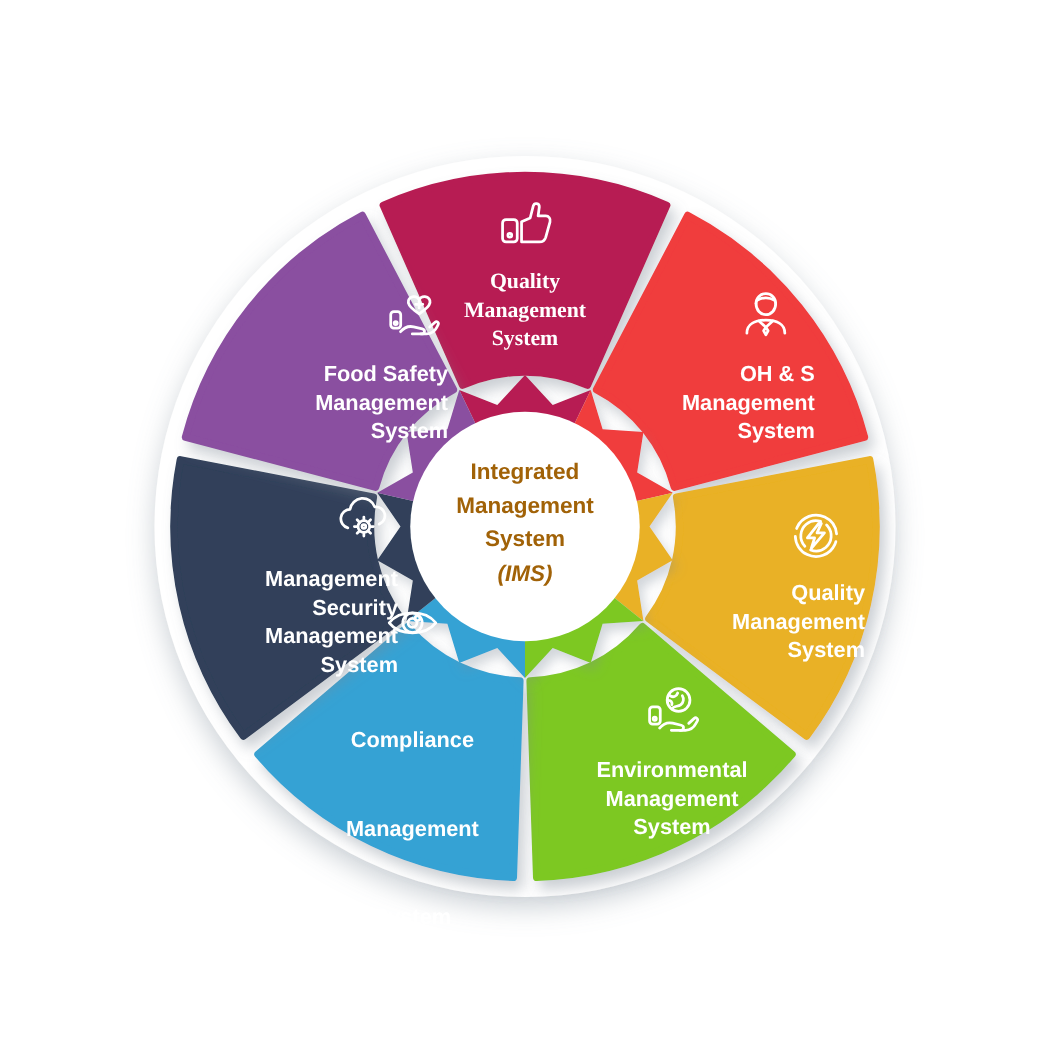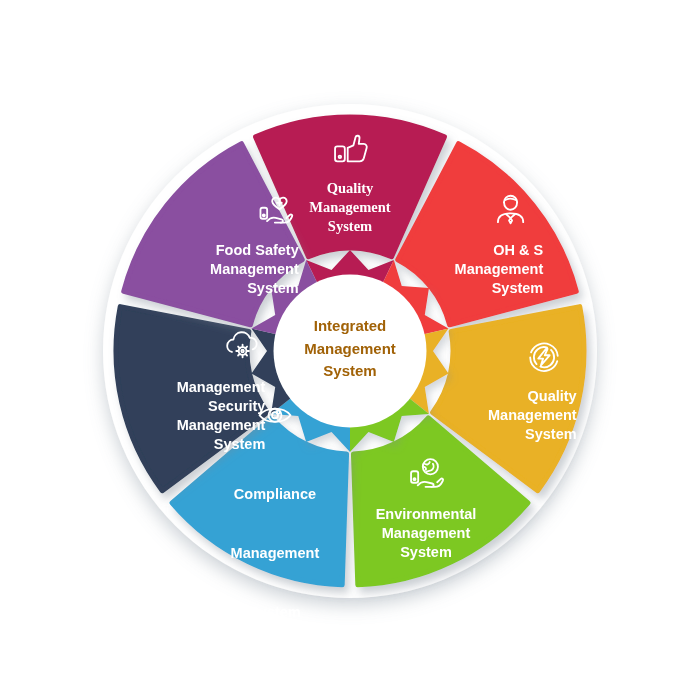--- a/index.html
+++ b/index.html
@@ -105,21 +105,21 @@
         <circle cx="20" cy="20" r="12" stroke-dasharray="32 4.5" transform="rotate(25 20 20)"></circle>
         <circle cx="20" cy="20" r="8.8" stroke-dasharray="23 4" transform="rotate(-40 20 20)"></circle>
         <path d="M21.6 12.8 L15 21.2 H19.2 L17.3 27.2 L24.9 18.3 H20.6 L23.1 12.8 Z"></path>
       </svg>
     </span>
     <div class="line">Quality</div>
     <div class="line">Management</div>
     <div class="line">System</div>
   </div>
 
-  <div class="seg-label align-center" style="left: 426px; top: 506.868px;">
+  <div class="seg-label align-center" style="left: 448px; top: 506.868px;">
     <span class="icon">
       <svg viewBox="0 0 40 40">
         <rect x="7" y="16.5" width="6.2" height="10" rx="1.8"></rect>
         <circle cx="10" cy="23.4" r="0.9"></circle>
         <circle cx="23.8" cy="12.6" r="6.6"></circle>
         <path d="M18.6 9.9 c2 1.5 4.1 0.6 4.7 -1.4"></path>
         <path d="M20.1 17.6 c0.9 -1.9 3.3 -1 4.9 -2.2 c1.8 -1.3 2 -3.7 1 -5.3"></path>
         <path d="M18 12.7 c1.4 0 2.3 1.2 1.9 2.6"></path>
         <path d="M12.8 28.8 c2.2 -2.6 5 -3.4 7.6 -2.8 l5 1.2 c1.9 0.5 1.6 2.9 -0.4 2.9 h-5.4"></path>
         <path d="M24.6 30.1 h3.2 c2.5 0 4.8 -1.5 6 -3.8 l0.9 -1.7 c0.6 -1.2 -0.8 -2.3 -1.8 -1.4 l-3.2 2.9"></path>
@@ -172,15 +172,16 @@
     </span>
     <div class="line">Food Safety</div>
     <div class="line">Management</div>
     <div class="line">System</div>
   </div>
 
   <div class="center-label">
     <div>Integrated</div>
     <div>Management</div>
     <div>System</div>
+    <div class="ims">(IMS)</div>
   </div>
 
 </div>
 
 </body></html>

